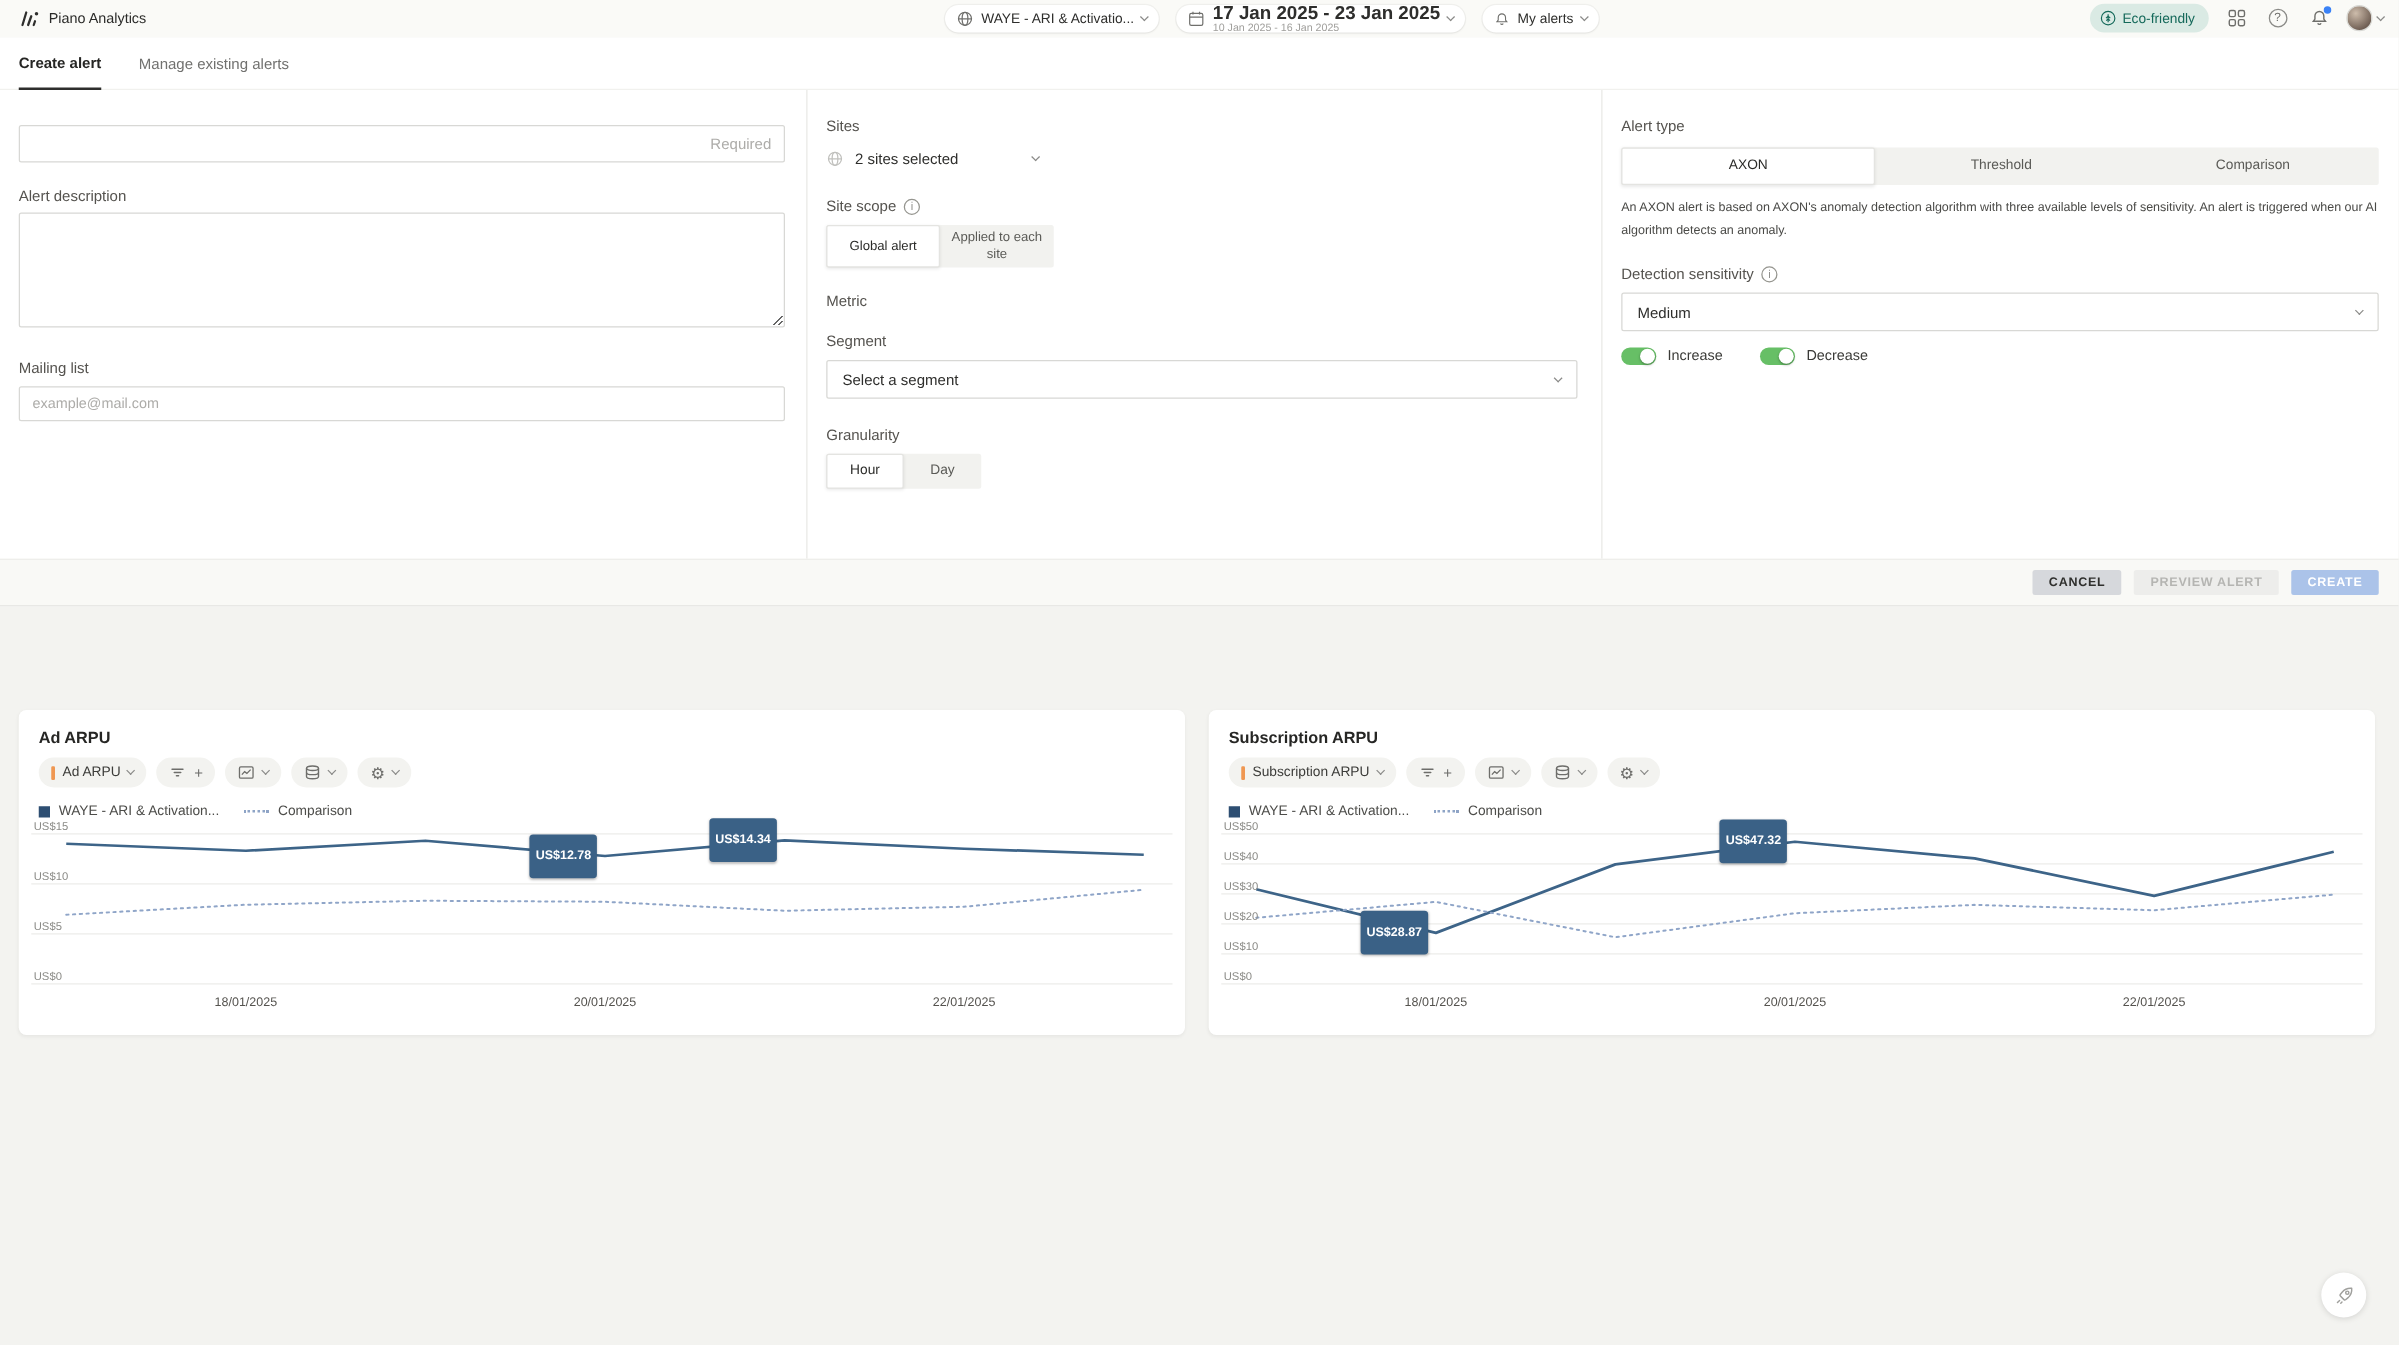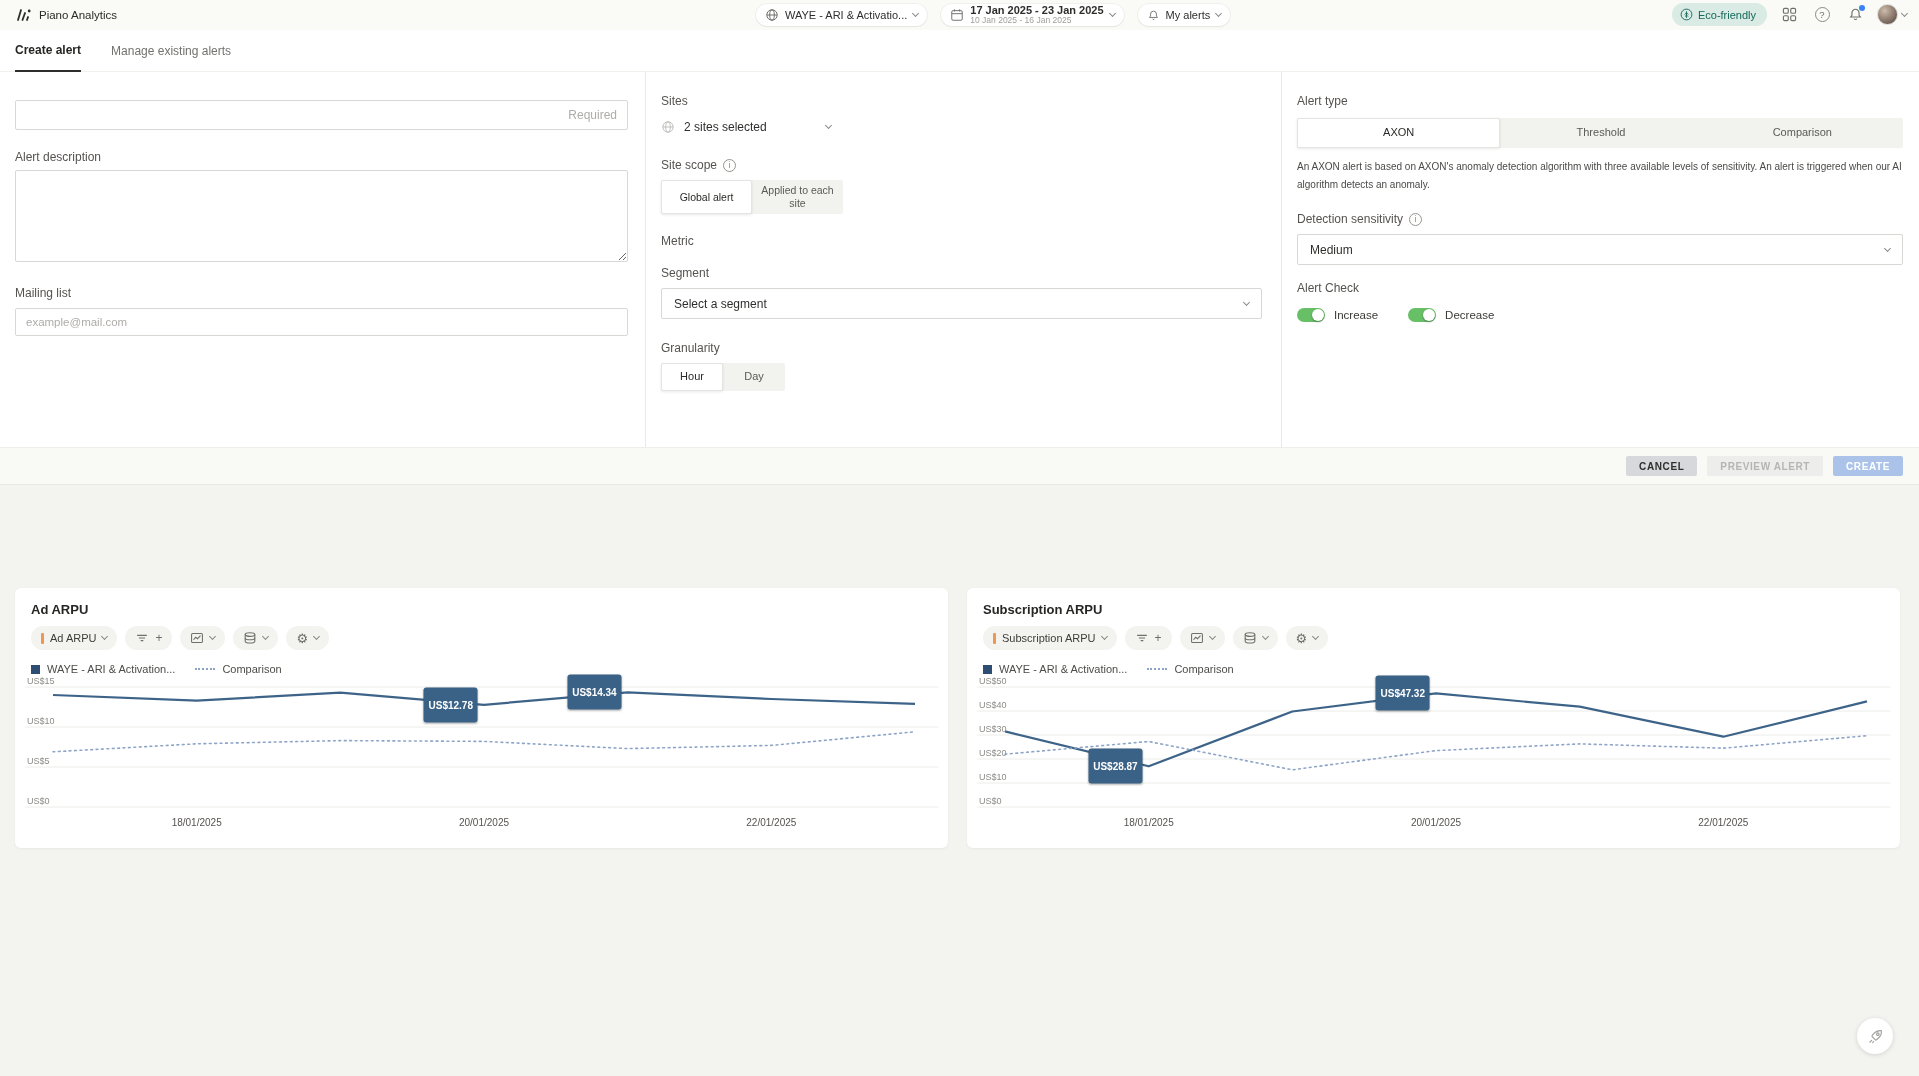--- a/index.html
+++ b/index.html
@@ -8,21 +8,21 @@
 
   
   .topbar { position:absolute; top:0; left:0; width:100%; height:30px; background:#fafaf7; }
   .brand { position:absolute; left:14px; top:0; height:30px; display:flex; align-items:center; gap:7px; }
   .brand-name { font-size:11.5px; color:#2b2b29; }
   .topbar-center { position:absolute; left:756px; top:4px; display:flex; gap:14px; align-items:center; }
   .hpill { background:#fff; border-radius:11px; height:22px; display:flex; align-items:center; gap:6px;
            padding:0 9px; box-shadow:0 0 0 1px rgba(0,0,0,0.04), 0 1px 2px rgba(0,0,0,0.05);
            font-size:11px; color:#2e2e2c; cursor:pointer; white-space:nowrap; }
   .date-lines { display:flex; flex-direction:column; line-height:1.06; }
-  .date-primary { font-size:11px; font-weight:bold; color:#2e2e2c; }
+  .date-primary { font-size:15px; font-weight:bold; color:#2e2e2c; }
   .date-secondary { font-size:8.5px; color:#a09f9c; }
   .topbar-right { position:absolute; right:12px; top:3px; display:flex; align-items:center; gap:11px; }
   .eco-badge { display:flex; align-items:center; gap:5px; background:#daeae4; color:#15695a;
                border-radius:12px; height:23px; padding:0 11px 0 8px; font-size:11px; }
   .icon-btn { width:22px; height:22px; display:flex; align-items:center; justify-content:center; position:relative; cursor:pointer; }
   .qmark { width:15px; height:15px; border:1.3px solid #8a8a87; border-radius:50%; font-size:9.5px; color:#6e6e6b;
            display:flex; align-items:center; justify-content:center; }
   .notif-dot { position:absolute; top:1px; right:1px; width:6px; height:6px; border-radius:50%; background:#3b82f6; }
   .avatar { width:21px; height:21px; border-radius:50%;
             background:radial-gradient(circle at 35% 30%, #cdbcab, #6e5d52 75%); border:1px solid #d8d8d4; }
@@ -80,21 +80,21 @@
   .footerbar { position:absolute; top:447px; left:0; width:100%; height:38px; background:#f9f9f6;
                border-top:1px solid #eeeeeb; border-bottom:1px solid #e8e8e5; display:flex; align-items:center;
                justify-content:flex-end; gap:10px; padding-right:16px; }
   .btn { height:20px; border:none; border-radius:2px; font-family:"Liberation Sans",sans-serif; font-size:10px;
          font-weight:bold; letter-spacing:0.6px; padding:0 13px; cursor:pointer; display:flex; align-items:center; }
   .btn-cancel { background:#d6d8dc; color:#2f2f2d; }
   .btn-preview { background:#ededeb; color:#b5b5b2; }
   .btn-create { background:#abc3e9; color:#ffffff; }
 
   
-  .card { position:absolute; top:588px; height:260px; background:#fff; border-radius:6px;
+  .card { position:absolute; top:568px; height:260px; background:#fff; border-radius:6px;
           box-shadow:0 1px 3px rgba(0,0,0,0.05); }
   .card0 { left:15px; width:933px; }
   .card1 { left:967px; width:933px; }
   .card-title { padding:14px 16px 0; font-size:13px; font-weight:bold; color:#262624; }
   .toolbar { display:flex; gap:8px; padding:9px 16px 0; align-items:center; }
   .tpill { background:#f3f3f0; border-radius:12px; height:24px; display:flex; align-items:center; gap:6px;
            padding:0 10px; font-size:11px; color:#3c3c39; cursor:pointer; }
   .orange-bar { width:3px; height:11px; background:#ef9752; border-radius:1px; }
   .gear-glyph { font-size:13px; color:#6e6e6b; line-height:1; }
   .plus-glyph { font-size:12px; color:#6e6e6b; line-height:1; }
@@ -253,21 +253,20 @@
       </div>
     <div class="type-desc">An AXON alert is based on AXON's anomaly detection algorithm with three available levels of sensitivity. An alert is triggered when our AI algorithm detects an anomaly.</div>
     <div class="flabel mt18">
       <span>Detection sensitivity</span>
       <span class="info">i</span>
     </div>
     <div class="selectbox mt8">
       <span>Medium</span>
       <span class="chev sm"></span>
     </div>
-    <div class="flabel mt16">Alert Check</div>
     <div class="toggles">
         <div class="toggle-item">
           <span class="switch on"></span>
           <span class="toggle-label">Increase</span>
         </div>
         <div class="toggle-item">
           <span class="switch on"></span>
           <span class="toggle-label">Decrease</span>
         </div>
       </div>

